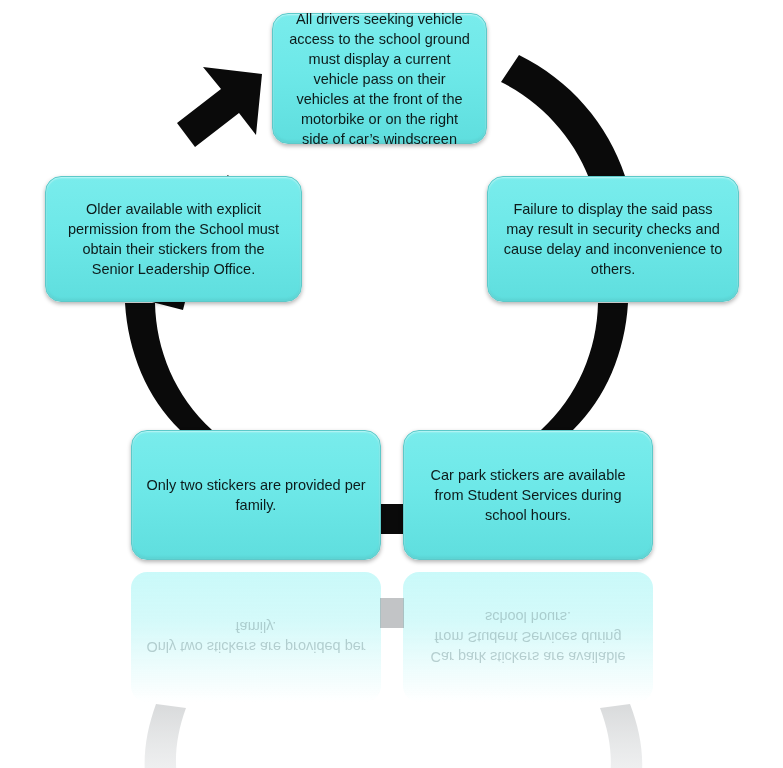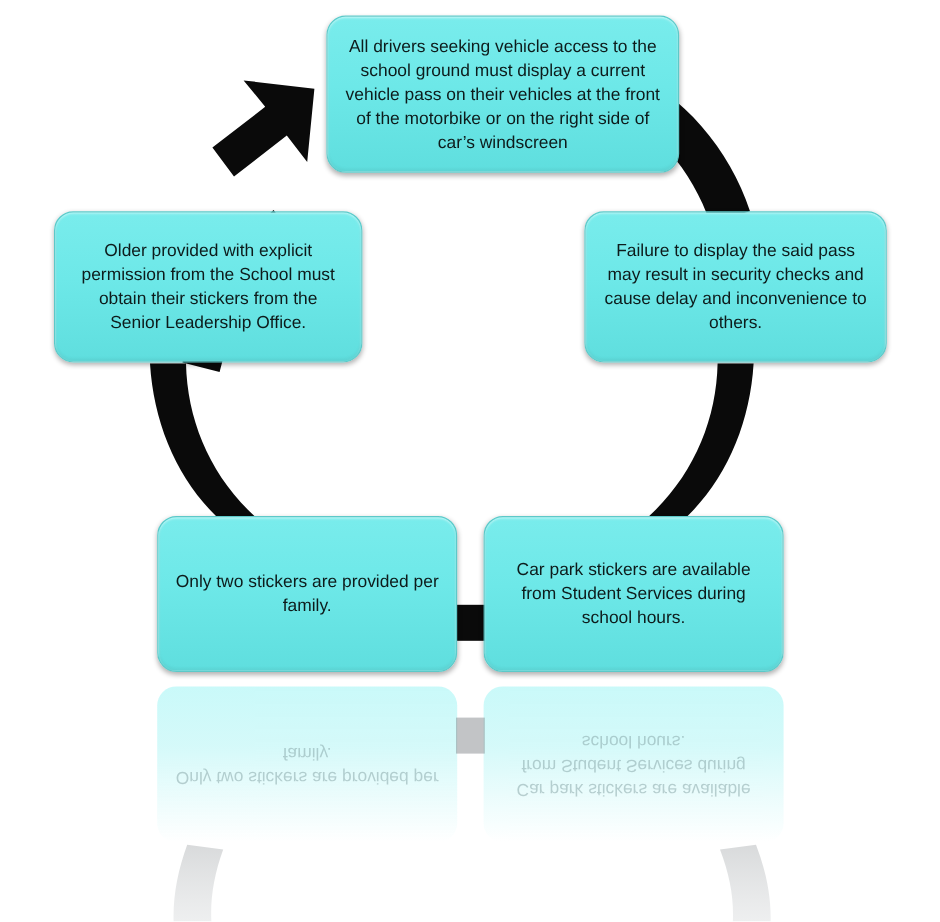--- a/index.html
+++ b/index.html
@@ -58,21 +58,21 @@
     padding: 0 14px;
     box-sizing: border-box;
     text-align: center;
     color: #0d1b1b;
     font-family: "Liberation Sans", sans-serif;
     font-size: 14.5px;
     line-height: 20px;
   }
 
   
-  #node-top      { left: 272px; top: 13px;  width: 294px; height: 131px; }
+  #node-top      { left: 272px; top: 13px;  width: 215px; height: 131px; }
   #node-right    { left: 487px; top: 176px; width: 252px; height: 126px; }
   #node-bottom-right { left: 403px; top: 430px; width: 250px; height: 130px; }
   #node-bottom-left  { left: 131px; top: 430px; width: 250px; height: 130px; }
   #node-left     { left: 45px;  top: 176px; width: 257px; height: 126px; }
 
   
   #bottom-connector {
     position: absolute;
     left: 380px;
     top: 504px;
@@ -179,16 +179,16 @@
 
   <div class="node" id="node-bottom-right">
     <span class="node-text">Car park stickers are available from Student Services during school hours.</span>
   </div>
 
   <div class="node" id="node-bottom-left">
     <span class="node-text">Only two stickers are provided per family.</span>
   </div>
 
   <div class="node" id="node-left">
-    <span class="node-text">Older provided with explicit permission from the School must obtain their stickers from the Senior Leadership Office.</span>
+    <span class="node-text">Older available with explicit permission from the School must obtain their stickers from the Senior Leadership Office.</span>
   </div>
 
 </div>
 
 </body></html>

